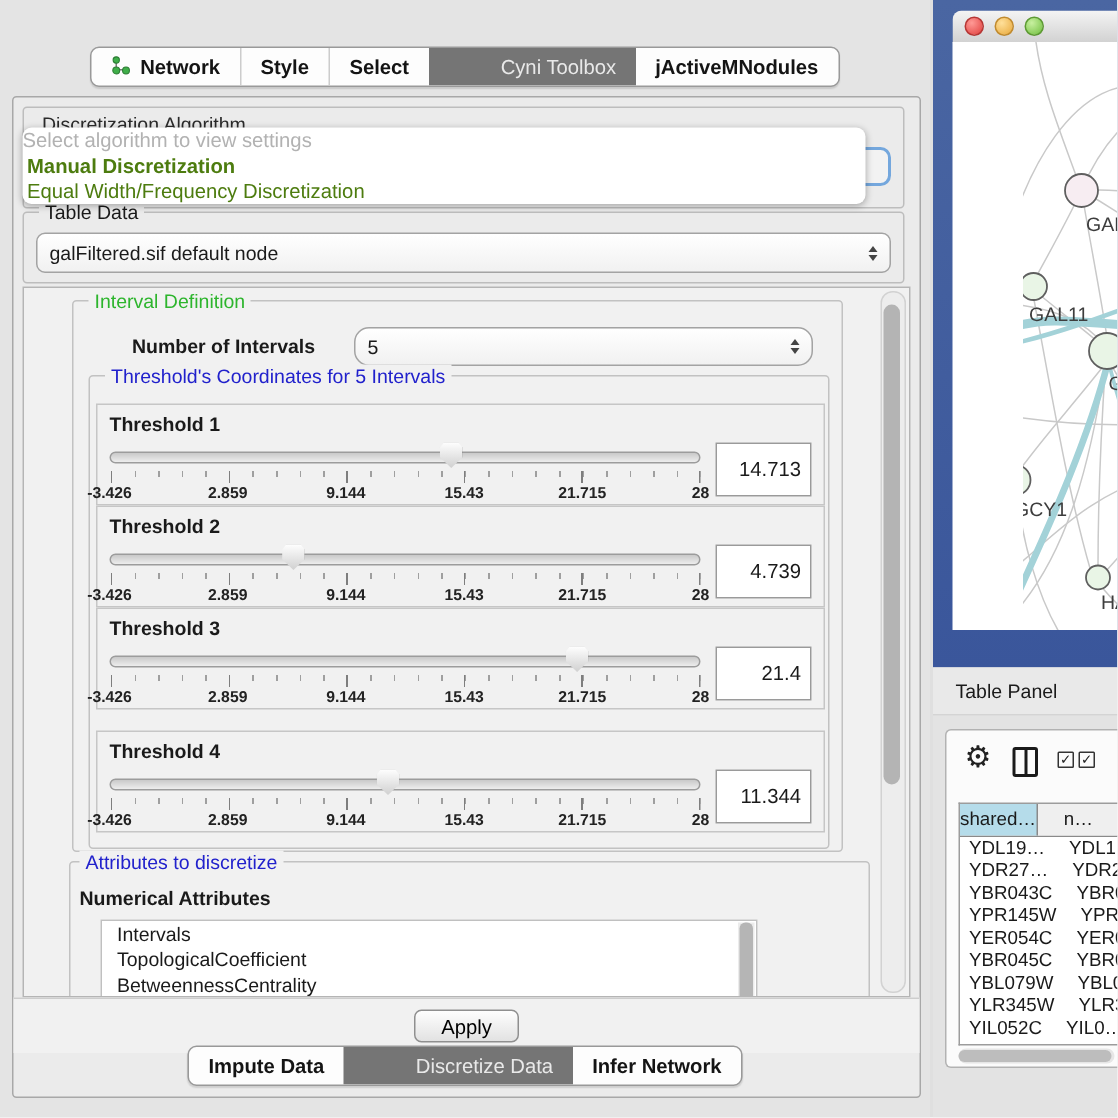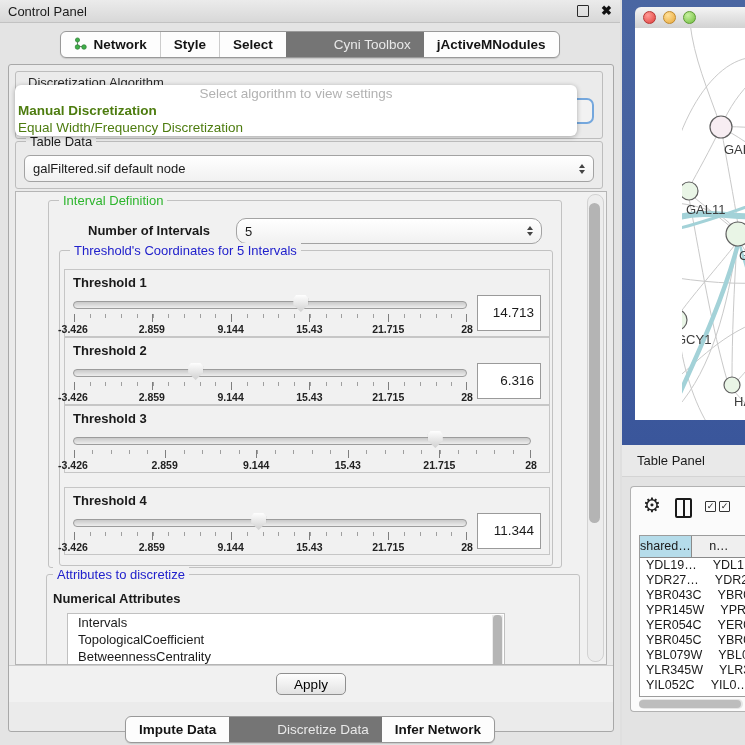--- a/index.html
+++ b/index.html
@@ -34,21 +34,21 @@
   .group-title{position:absolute;top:-8px;left:10px;background:#ebebeb;padding:0 4px;font-size:13px;}
   .title-green{color:var(--green-title,#2db52d);background:#f1f1f1;}
   .title-blue{color:var(--blue-title,#2121cc);background:#f1f1f1;}
 
   
   .alg-title{position:absolute;left:12px;top:3px;font-size:13px;color:#2a2a2a;}
   .ghost-combo{position:absolute;right:8px;top:26px;width:34px;height:22px;background:#f2f2f2;
       border:2px solid var(--focus-ring,#74a7dd);border-radius:7px;}
   .popup{position:absolute;left:6px;top:20px;width:562px;height:51px;background:#fff;
       border-radius:6px;box-shadow:0 1px 5px rgba(0,0,0,.3);z-index:5;font-size:13.5px;}
-  .popup-prompt{height:17px;line-height:18px;text-align:center;color:#b2b2b2;}
+  .popup-prompt{height:17px;line-height:18px;color:#b2b2b2;}
   .popup-opt{height:17px;line-height:17px;padding-left:3px;color:#4d7c0f;}
   .popup-opt.first{font-weight:bold;}
 
   
   .combo{position:absolute;background:linear-gradient(#ffffff,#f1f1f1);border:1px solid #a3a3a3;
       display:flex;align-items:center;font-size:13px;padding-left:8px;}
   .combo .spacer{flex:1;}
   .spin{display:flex;flex-direction:column;gap:2px;margin-right:8px;}
   .spin i{width:0;height:0;border-left:3.5px solid transparent;border-right:3.5px solid transparent;}
   .spin .up{border-bottom:4px solid #444;}
@@ -136,25 +136,20 @@
 
   svg text{font-family:"Liberation Sans",sans-serif;}
 </style>
 </head>
 <body>
 
 <div id="stage">
 
   <div class="control-panel">
 
-    <div class="cp-titlebar">
-      <span class="cp-title">Control Panel</span>
-      <span class="win-float"></span>
-      <span class="win-close">✖</span>
-    </div>
 
     <div class="tabs-row" style="top:31px;">
       <div class="tabbar">
         <div class="tab">
           <span class="net-ico">
             <svg width="13" height="13" viewBox="0 0 13 13">
               <line x1="3.5" y1="3.5" x2="3.5" y2="9.5" stroke="#7a7a7a" stroke-width="1"></line>
               <line x1="3.5" y1="9.5" x2="9.5" y2="9.5" stroke="#7a7a7a" stroke-width="1"></line>
               <circle cx="3.5" cy="3" r="2.1" fill="#3fae49" stroke="#2c7c34" stroke-width=".7"></circle>
               <circle cx="3.5" cy="10" r="2.3" fill="#3fae49" stroke="#2c7c34" stroke-width=".7"></circle>
@@ -252,41 +247,42 @@
                   <div class="ticks-major"></div>
                   <div class="tick-labels">
                     <span class="tl0">-3.426</span>
                     <span class="tl1">2.859</span>
                     <span class="tl2">9.144</span>
                     <span class="tl3">15.43</span>
                     <span class="tl4">21.715</span>
                     <span class="tl5">28</span>
                   </div>
                 </div>
-                <div class="value-box">6.316</div>
+                <div class="value-box">4.739</div>
               </div>
             </div>
 
             <div class="thr-panel" style="top:154px;">
               <div class="thr-label">Threshold 3</div>
               <div class="thr-row">
                 <div class="slider-wrap">
                   <div class="track"></div>
                   <div class="thumb" style="left:79%"></div>
                   <div class="ticks-minor"></div>
                   <div class="ticks-major"></div>
                   <div class="tick-labels">
                     <span class="tl0">-3.426</span>
                     <span class="tl1">2.859</span>
                     <span class="tl2">9.144</span>
                     <span class="tl3">15.43</span>
                     <span class="tl4">21.715</span>
                     <span class="tl5">28</span>
                   </div>
                 </div>
+                <div class="value-box">21.4</div>
               </div>
             </div>
 
             <div class="thr-panel" style="top:236px;">
               <div class="thr-label">Threshold 4</div>
               <div class="thr-row">
                 <div class="slider-wrap">
                   <div class="track"></div>
                   <div class="thumb" style="left:47%"></div>
                   <div class="ticks-minor"></div>
@@ -323,21 +319,21 @@
         <div class="vscroll">
           <div class="vthumb"></div>
         </div>
       </div>
 
       <div class="apply-bar">
         <button class="apply-btn">Apply</button>
       </div>
     </div>
 
-    <div class="tabs-row" style="top:716px;">
+    <div class="tabs-row" style="top:697px;">
       <div class="tabbar">
         <div class="tab">
           <span>Impute Data</span>
         </div>
         <div class="tab selected">
           <span>Discretize Data</span>
         </div>
         <div class="tab">
           <span>Infer Network</span>
         </div>

